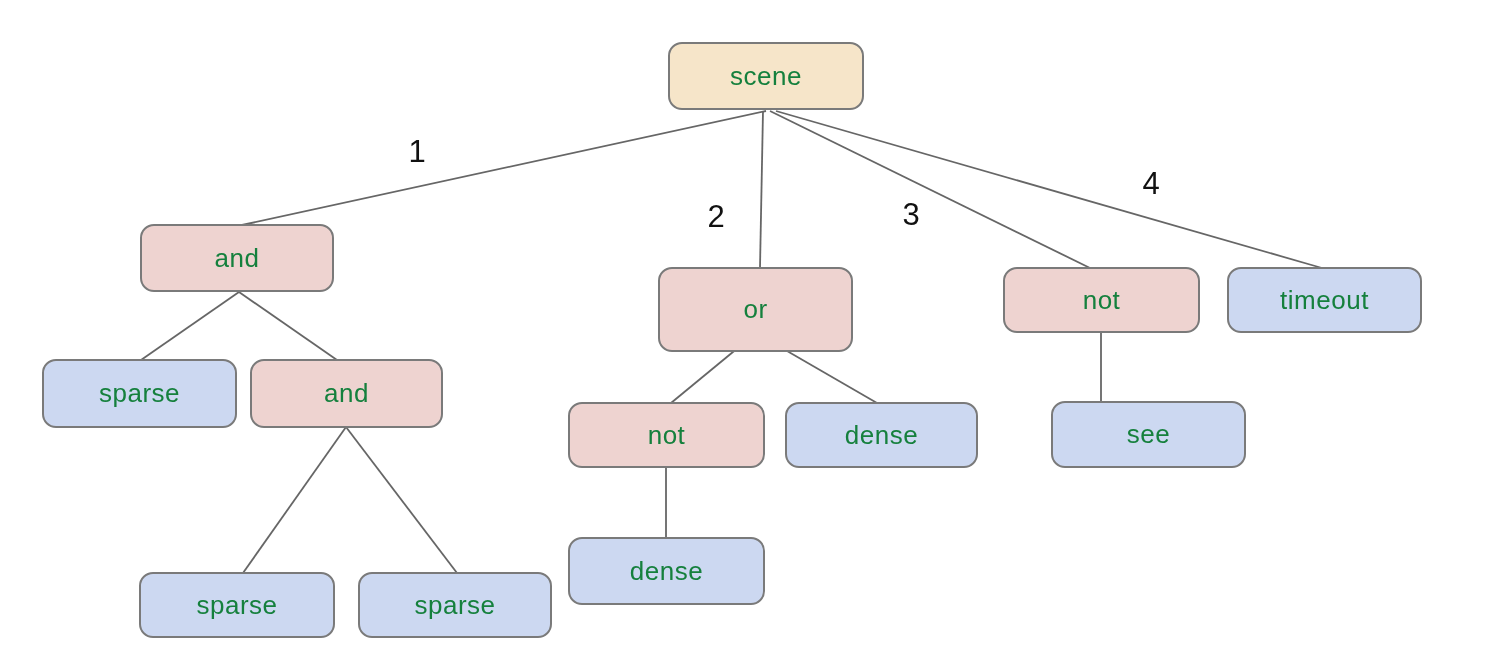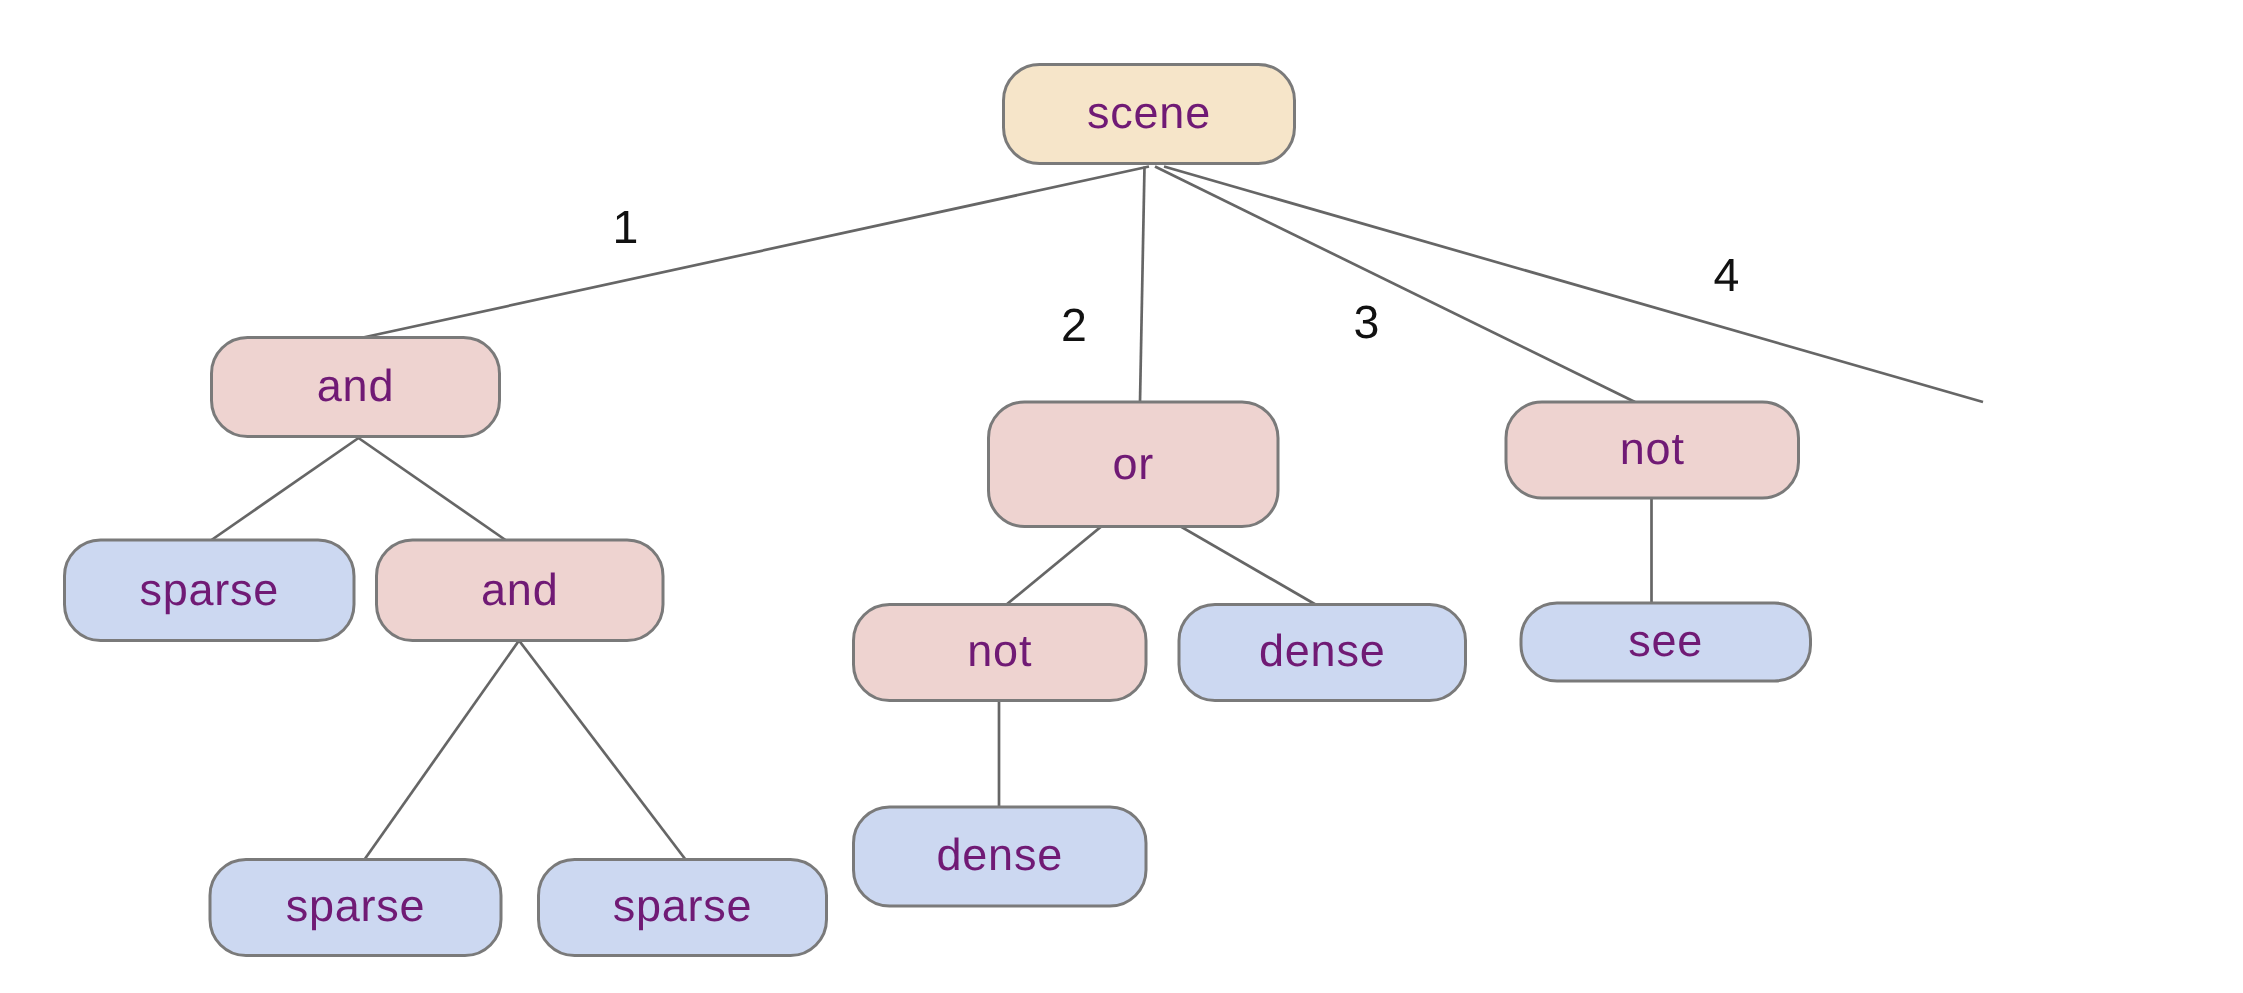--- a/index.html
+++ b/index.html
@@ -25,23 +25,23 @@
     stroke: #666666;
     stroke-width: 1.8;
   }
   .node {
     position: absolute;
     box-sizing: border-box;
     display: flex;
     align-items: center;
     justify-content: center;
     border: 2px solid #7a7a7a;
-    border-radius: 25px;
-    font-size: 30px;
-    color: #701a75;
+    border-radius: 14px;
+    font-size: 26px;
+    color: #15803d;
     letter-spacing: 0.5px;
   }
   .node.root     { background: #f6e5c9; }
   .node.operator { background: #eed3d0; }
   .node.leaf     { background: #ccd8f1; }
 
   .edge-label {
     position: absolute;
     transform: translate(-50%, -50%);
     font-size: 31px;
@@ -51,21 +51,21 @@
   
   #n-scene    { left: 668px;  top: 42px;  width: 196px; height: 68px; }
   #n-and1     { left: 140px;  top: 224px; width: 194px; height: 68px; }
   #n-or1      { left: 658px;  top: 267px; width: 195px; height: 85px; }
   #n-not1     { left: 1003px; top: 267px; width: 197px; height: 66px; }
   #n-timeout1 { left: 1227px; top: 267px; width: 195px; height: 66px; }
   #n-sparse1  { left: 42px;   top: 359px; width: 195px; height: 69px; }
   #n-and2     { left: 250px;  top: 359px; width: 193px; height: 69px; }
   #n-not2     { left: 568px;  top: 402px; width: 197px; height: 66px; }
   #n-dense1   { left: 785px;  top: 402px; width: 193px; height: 66px; }
-  #n-see1     { left: 1013px; top: 401px; width: 195px; height: 54px; }
+  #n-see1     { left: 1051px; top: 401px; width: 195px; height: 67px; }
   #n-dense2   { left: 568px;  top: 537px; width: 197px; height: 68px; }
   #n-sparse2  { left: 139px;  top: 572px; width: 196px; height: 66px; }
   #n-sparse3  { left: 358px;  top: 572px; width: 194px; height: 66px; }
 
   #el-1 { left: 417px;  top: 152px; }
   #el-2 { left: 716px;  top: 217px; }
   #el-3 { left: 911px;  top: 215px; }
   #el-4 { left: 1151px; top: 184px; }
 </style>
 </head>
@@ -110,14 +110,15 @@
   <div id="n-not2" class="node operator">not</div>
 
   <div id="n-dense2" class="node leaf">dense</div>
 
   <div id="n-dense1" class="node leaf">dense</div>
 
   <div id="n-not1" class="node operator">not</div>
 
   <div id="n-see1" class="node leaf">see</div>
 
+  <div id="n-timeout1" class="node leaf">timeout</div>
 
 </div>
 
 </body></html>

